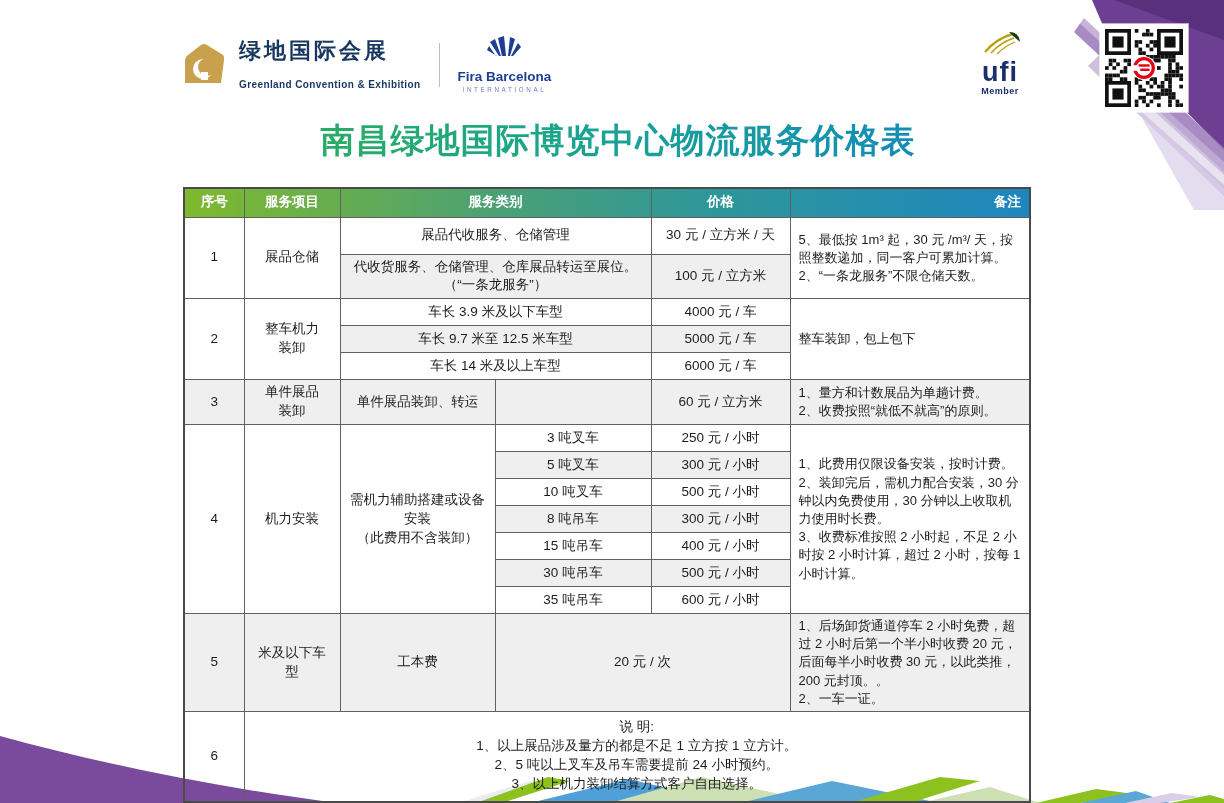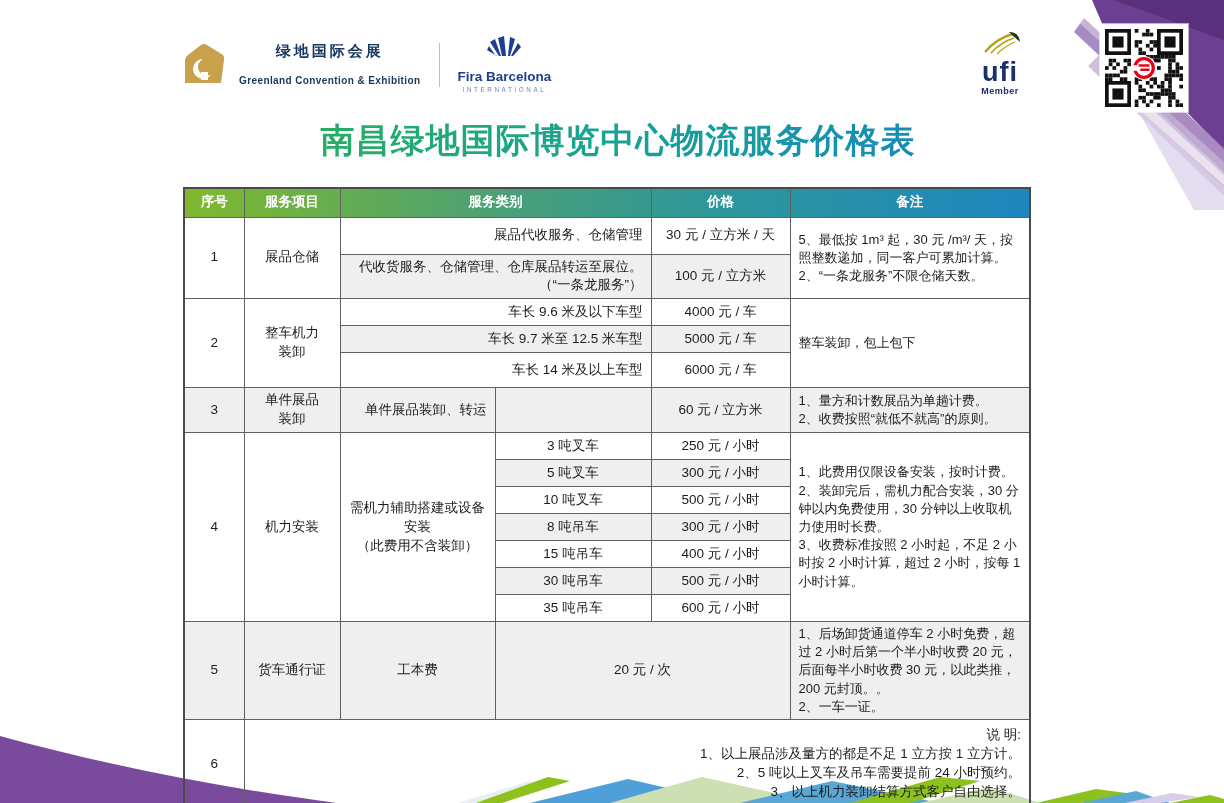--- a/index.html
+++ b/index.html
@@ -17,21 +17,21 @@
   #qr-box {
     position:absolute; top:24px; right:36px; width:88px; height:88px;
     background:#fff; padding:5px; box-shadow:0 0 0 1px rgba(255,255,255,.6);
   }
   #bl-curve { left:0; bottom:0; width:360px; height:75px; }
   #bottom-strip { left:380px; bottom:0; width:844px; height:30px; }
 
   
   #brand { position:absolute; left:181px; top:36px; display:flex; align-items:center; gap:12px; }
   #house-icon { width:46px; height:46px; }
-  .brand-cn { font-size:15px; font-weight:bold; color:#17375e; letter-spacing:3px; line-height:1.05;text-align:center; }
+  .brand-cn { font-size:22px; font-weight:bold; color:#17375e; letter-spacing:3px; line-height:1.05; }
   .brand-en { font-size:10px; font-weight:bold; color:#17375e; letter-spacing:.4px; margin-top:17px; }
   .brand-divider { width:1px; height:44px; background:#b9bfc9; margin:0 6px; }
   .fira { display:flex; flex-direction:column; align-items:center; }
   .fira-name { font-size:13.5px; font-weight:bold; color:#1c3f93; margin-top:13px; }
   .fira-sub { font-size:6.3px; letter-spacing:2.6px; color:#6b85c4; margin-top:2px; }
 
   #ufi { position:absolute; left:968px; top:30px; width:64px; text-align:center; }
   .ufi-name { font-size:27px; font-weight:bold; color:#1c2f6b; line-height:.95; letter-spacing:1px; }
   .ufi-member { font-size:9px; font-weight:bold; color:#1c2f6b; letter-spacing:.5px; }
 
@@ -56,25 +56,25 @@
   #price-table { border:2px solid #4a4a4a; }
   #price-table th {
     color:#fff; font-size:13.5px; font-weight:bold; height:29px;
     background-image:linear-gradient(90deg,#80b92d 0%, #49a077 38%, #2e9799 62%, #1e86bf 100%);
     background-size:846px 100%; background-repeat:no-repeat;
   }
   th.h1 { background-position:0 0; }
   th.h2 { background-position:-60px 0; }
   th.h3 { background-position:-156px 0; }
   th.h4 { background-position:-467px 0; }
-  th.h5 { background-position:-606px 0; }
+  th.h5 { background-position:-606px 0;text-align:right; }
 
   td { white-space:pre-line; }
   .c { text-align:center;margin-left:16px; }
-  .l { text-align:right; padding-left:10px; }
+  .l { text-align:center; padding-left:10px; }
   .remark { font-size:13px; line-height:1.45; padding:4px 8px; }
   .g { background:#efefef; }
   tr.gs td { border-top-width:2px; border-top-color:#4a4a4a; }
 </style>
 </head>
 <body>
 
 <svg id="qr-corner" class="decor" viewBox="0 0 150 210" xmlns="http://www.w3.org/2000/svg">
   <polygon points="18,0 150,0 150,150 30,28" fill="#6d3f92"></polygon>
   <polygon points="0,0 150,0 150,40 40,0" fill="#58307c"></polygon>
@@ -299,29 +299,29 @@
   <tr style="height:43px">
     <td class="l g" colspan="2">代收货服务、仓储管理、仓库展品转运至展位。
 （“一条龙服务”）</td>
     <td class="c g">100 元 / 立方米</td>
   </tr>
 
   <tr style="height:27px" class="gs">
     <td class="c" rowspan="3">2</td>
     <td class="c" rowspan="3">整车机力
 装卸</td>
-    <td class="l" colspan="2">车长 9.6 米及以下车型</td>
+    <td class="l" colspan="2">车长 3.9 米及以下车型</td>
     <td class="c">4000 元 / 车</td>
     <td class="remark" rowspan="3">整车装卸，包上包下</td>
   </tr>
   <tr style="height:27px">
     <td class="l g" colspan="2">车长 9.7 米至 12.5 米车型</td>
     <td class="c g">5000 元 / 车</td>
   </tr>
-  <tr style="height:35px">
+  <tr style="height:27px">
     <td class="l" colspan="2">车长 14 米及以上车型</td>
     <td class="c">6000 元 / 车</td>
   </tr>
 
   <tr style="height:40px" class="gs">
     <td class="c g">3</td>
     <td class="c g">单件展品
 装卸</td>
     <td class="l g">单件展品装卸、转运</td>
     <td class="g"></td>
@@ -361,21 +361,21 @@
     <td class="c g">30 吨吊车</td>
     <td class="c g">500 元 / 小时</td>
   </tr>
   <tr style="height:27px">
     <td class="c">35 吨吊车</td>
     <td class="c">600 元 / 小时</td>
   </tr>
 
   <tr style="height:88px" class="gs">
     <td class="c g">5</td>
-    <td class="c g">货车通行证</td>
+    <td class="c g">米及以下车型</td>
     <td class="c g">工本费</td>
     <td class="c g" colspan="2">20 元 / 次</td>
     <td class="remark g">1、后场卸货通道停车 2 小时免费，超过 2 小时后第一个半小时收费 20 元，后面每半小时收费 30 元，以此类推，200 元封顶。。
 2、一车一证。</td>
   </tr>
 
   <tr style="height:90px" class="gs">
     <td class="c">6</td>
     <td class="l" colspan="5" style="vertical-align:middle">说 明:
 1、以上展品涉及量方的都是不足 1 立方按 1 立方计。

